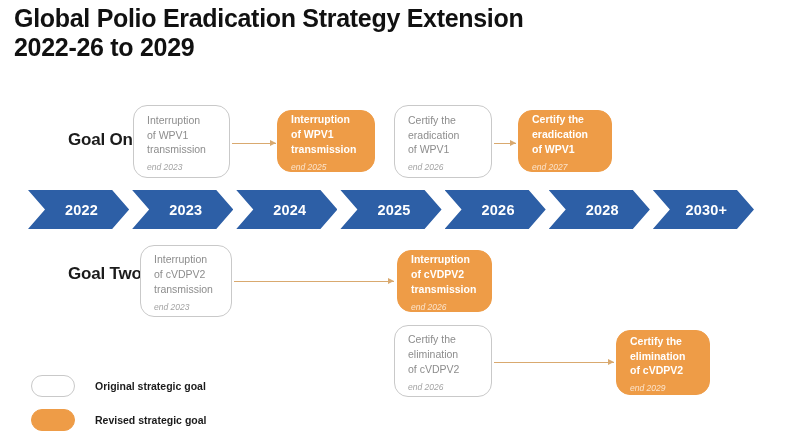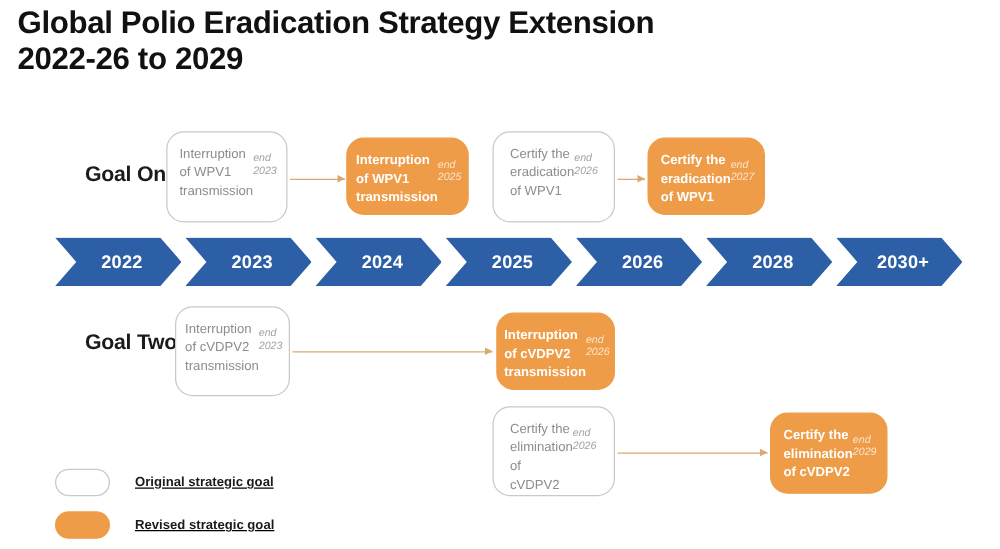--- a/index.html
+++ b/index.html
@@ -46,21 +46,21 @@
   #goal-one-label { left: 28px; top: 130px; }
   #goal-two-label { left: 28px; top: 264px; }
 
   
   .goal-box {
     position: absolute;
     border-radius: 14px;
     box-sizing: border-box;
     padding: 10px 11px 8px 13px;
     display: flex;
-    flex-direction: row;
+    flex-direction: column;
     justify-content: center;
   }
   .goal-box.original {
     background: #ffffff;
     border: 1px solid #c9c9c9;
   }
   .goal-box.revised {
     background: #ee9c47;
     border: 1px solid #ee9c47;
   }
@@ -102,21 +102,21 @@
     width: 0; height: 0;
     margin-top: -3.5px;
     border-top: 3.5px solid transparent;
     border-bottom: 3.5px solid transparent;
     border-left: 6px solid #d9a96f;
   }
 
   
   #timeline {
     position: absolute;
-    left: 44px;
+    left: 28px;
     top: 190px;
     width: 726px;
     height: 39px;
     display: flex;
   }
   .chev {
     position: relative;
     flex: 1 1 0;
     background: #2d5fa6;
     color: #ffffff;
@@ -126,21 +126,21 @@
     display: flex;
     align-items: center;
     justify-content: center;
     margin-right: 3px;
     clip-path: polygon(0% 0%, calc(100% - 17px) 0%, 100% 50%, calc(100% - 17px) 100%, 0% 100%, 17px 50%);
   }
   .chev:last-child { margin-right: 0; }
   .chev .year-text { transform: translateX(3px); }
 
   
-  #legend { position: absolute; left: 44px; top: 372px; text-decoration: underline; }
+  #legend { position: absolute; left: 31px; top: 372px; }
   .legend-row {
     display: flex;
     align-items: center;
     height: 28px;
     margin-bottom: 6px;
   }
   .legend-swatch {
     width: 44px;
     height: 22px;
     border-radius: 11px;

